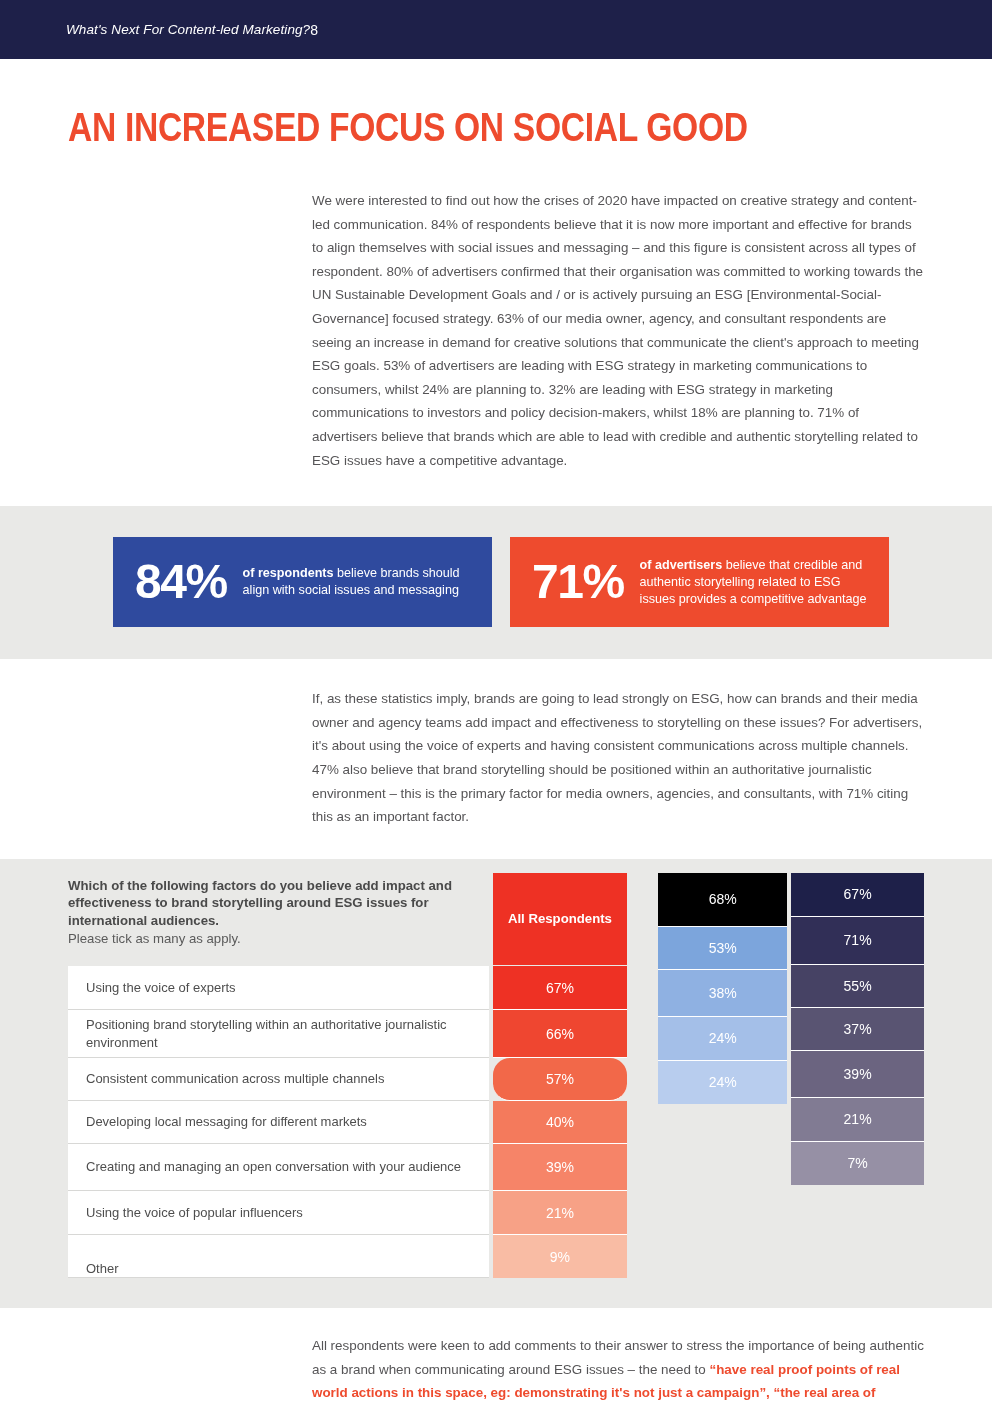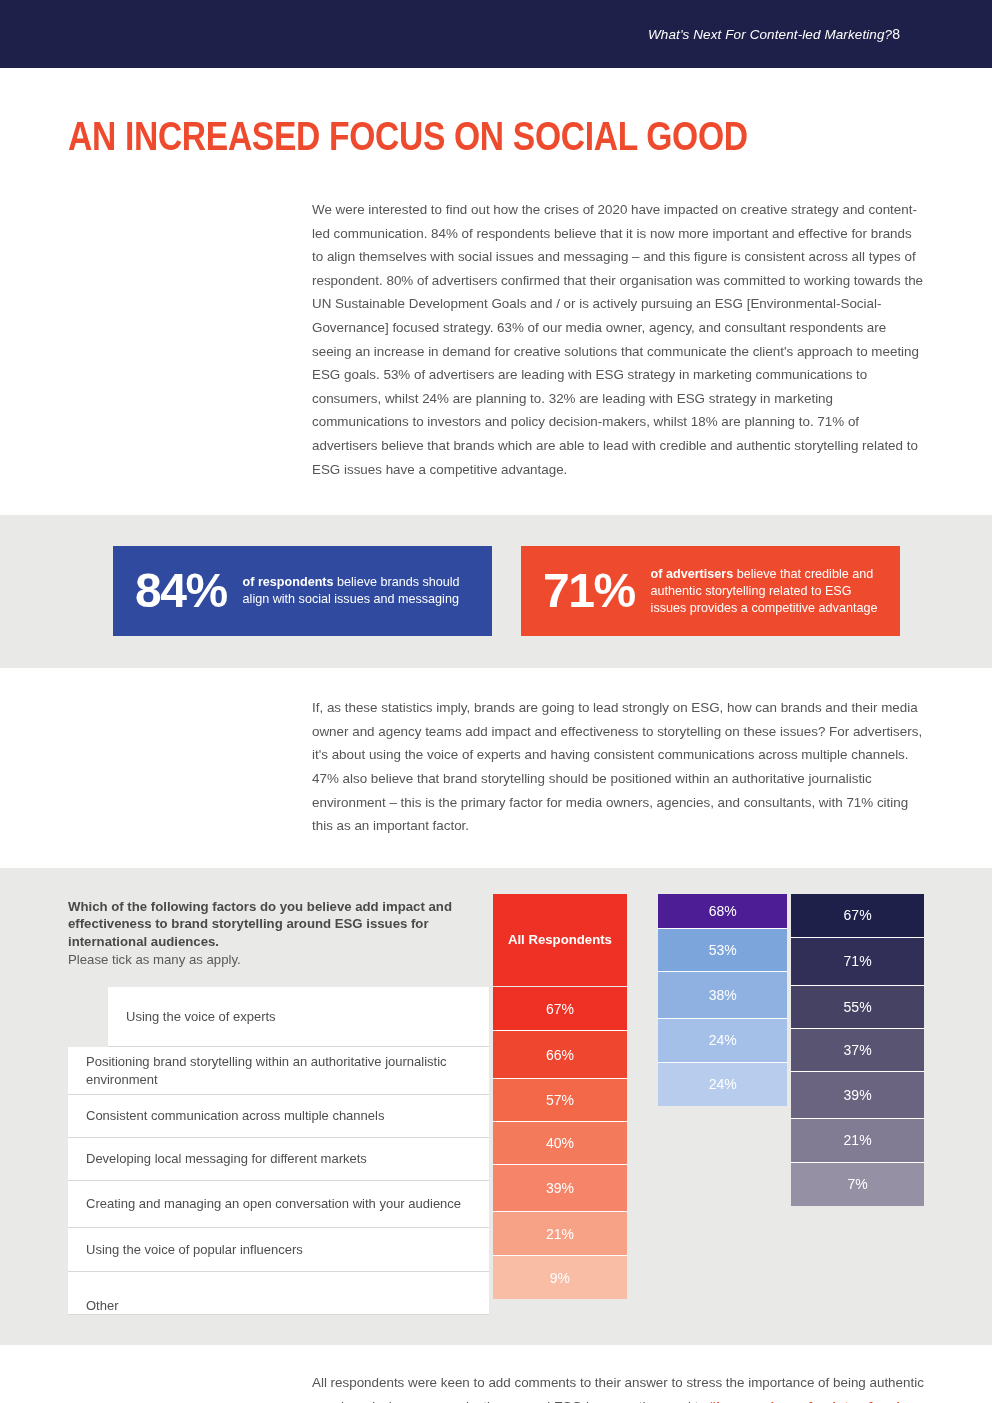--- a/index.html
+++ b/index.html
@@ -11,25 +11,25 @@
     height: 1403px;
     background: #ffffff;
     font-family: "Liberation Sans", sans-serif;
     color: #4a4a4a;
     overflow: hidden;
     position: relative;
   }
 
   
   .header-bar {
-    height: 68px;
+    height: 59px;
     background: #1e2049;
     display: flex;
     align-items: center;
-    justify-content: flex-end;
+    justify-content: flex-start;
     padding: 0 92px 0 66px;
     box-sizing: border-box;
   }
   .header-title {
     color: #ffffff;
     font-size: 13.5px;
     font-style: italic;
     letter-spacing: .1px;
     font-family: "Liberation Sans", sans-serif;
   }
@@ -65,21 +65,21 @@
 
   
   .stat-band {
     margin-top: 34px;
     background: #e9e9e7;
     padding: 31px 0 32px 0;
   }
   .stat-row {
     display: flex;
     margin-left: 113px;
-    gap: 29px;
+    gap: 18px;
   }
   .stat-box {
     width: 379px;
     height: 90px;
     display: flex;
     align-items: center;
     box-sizing: border-box;
     padding: 0 14px 0 22px;
   }
   .stat-blue { background: #2f4a9e; }
@@ -102,21 +102,21 @@
 
   
   .mid-band {
     background: #ffffff;
     padding: 28px 0 30px 0;
   }
 
   
   .table-band {
     background: #e9e9e7;
-    padding: 26px 0 30px 0;
+    padding: 14px 0 30px 0;
   }
   .table-wrap {
     margin-left: 68px;
     width: 856px;
     display: flex;
     align-items: flex-start;
   }
   .col-labels { width: 428px; }
   .question-head {
     padding: 4px 30px 18px 0;
@@ -220,21 +220,21 @@
 
 <div class="table-band">
   <div class="table-wrap">
 
     <div class="col-labels">
       <div class="question-head">
         <div class="question-bold">Which of the following factors do you believe add impact and effectiveness to brand storytelling around ESG issues for international audiences.</div>
         <div class="question-sub">Please tick as many as apply.</div>
       </div>
       <div id="label-rows">
-          <div class="label-cell first" style="height: 60px; margin-left: 40px;">
+          <div class="label-cell first" style="height: 44px;">
             <span>Using the voice of experts</span>
           </div>
           <div class="label-cell" style="height: 48px;">
             <span>Positioning brand storytelling within an authoritative journalistic environment</span>
           </div>
           <div class="label-cell" style="height: 43px;">
             <span>Consistent communication across multiple channels</span>
           </div>
           <div class="label-cell" style="height: 43px;">
             <span>Developing local messaging for different markets</span>
@@ -249,33 +249,33 @@
             <span>Other</span>
           </div>
         </div>
     </div>
 
     <div class="col-values">
       <div class="value-head" id="head-all" style="height: 92px; background: rgb(238, 49, 36); margin-bottom: 1.5px;">All Respondents</div>
       <div id="cells-all">
           <div class="value-cell" style="height: 44px; background: rgb(238, 49, 36);">67%</div>
           <div class="value-cell" style="height: 48px; background: rgb(239, 70, 48);">66%</div>
-          <div class="value-cell" style="height: 43px; background: rgb(242, 104, 73);">57%</div>
+          <div class="value-cell" style="height: 43px; background: rgb(242, 104, 73); border-radius: 17px;">57%</div>
           <div class="value-cell" style="height: 43px; background: rgb(244, 122, 92);">40%</div>
           <div class="value-cell" style="height: 47px; background: rgb(246, 132, 104);">39%</div>
           <div class="value-cell" style="height: 44px; background: rgb(247, 161, 134);">21%</div>
           <div class="value-cell last" style="height: 43px; background: rgb(249, 188, 164);">9%</div>
         </div>
     </div>
 
     <div class="gap-col"></div>
 
     <div class="col-values adv">
       <div id="cells-adv">
-          <div class="value-cell" style="height: 35px; background: #4c1d95;">68%</div>
+          <div class="value-cell" style="height: 54px; background: #000000;">68%</div>
           <div class="value-cell" style="height: 43px; background: rgb(124, 165, 220);">53%</div>
           <div class="value-cell" style="height: 47px; background: rgb(143, 177, 226);">38%</div>
           <div class="value-cell" style="height: 44px; background: rgb(164, 191, 232);">24%</div>
           <div class="value-cell last" style="height: 43px; background: rgb(184, 205, 238);">24%</div>
         </div>
     </div>
 
     <div class="col-values media">
       <div id="cells-media">
           <div class="value-cell" style="height: 44px; background: rgb(30, 32, 73);">67%</div>

